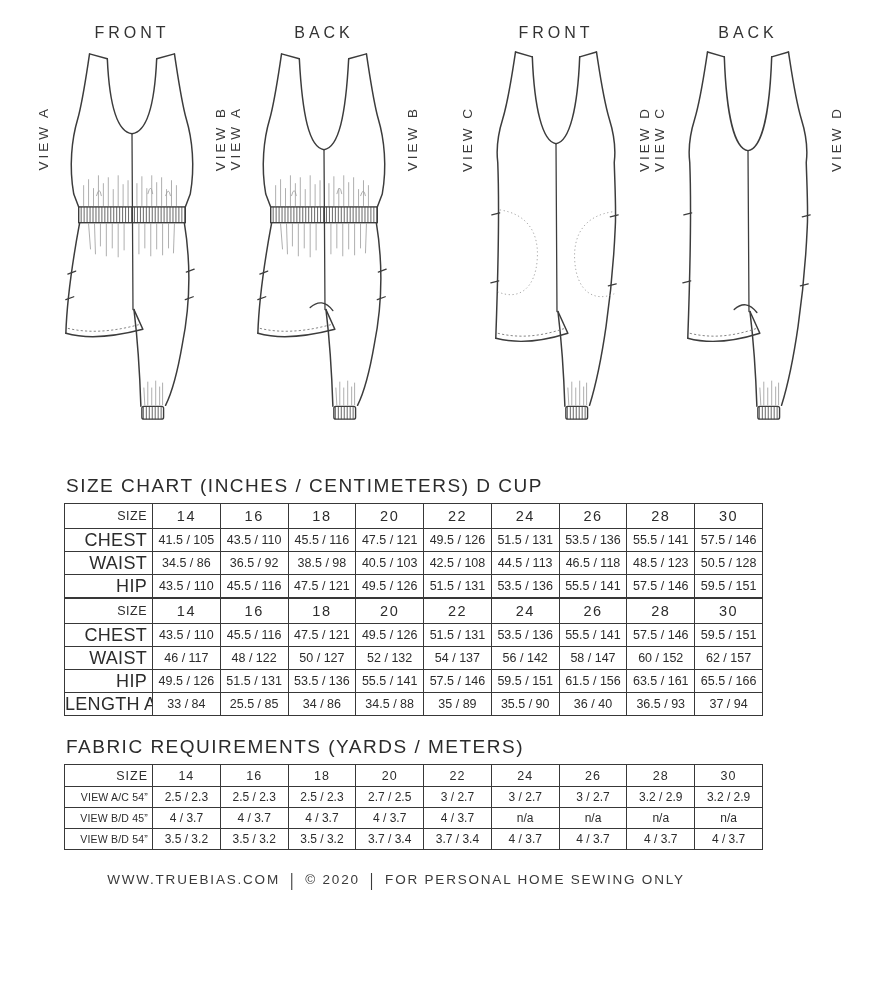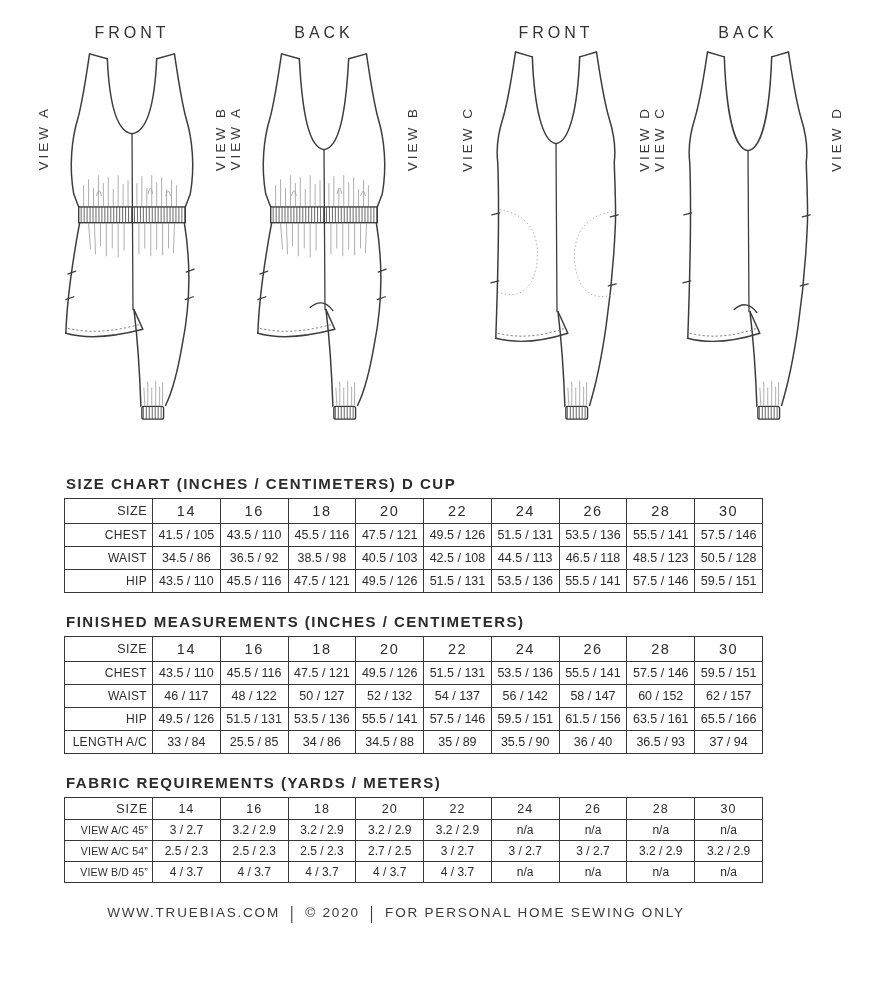--- a/index.html
+++ b/index.html
@@ -10,25 +10,25 @@
   .fig{position:relative;width:158px;flex:0 0 auto;}
   .fig.pair2{margin-left:40px;}
   .fig-title{text-align:center;font-size:16px;letter-spacing:4px;color:#333;margin-bottom:4px;font-weight:400;white-space:nowrap;}
   .garment-svg{display:block;width:158px;height:385px;}
   .vlabel{position:absolute;writing-mode:vertical-rl;transform:rotate(180deg);font-size:13.5px;letter-spacing:3px;color:#3a3a3a;top:82px;white-space:nowrap;}
   .vl-left{left:-17px;}
   .vl-right{right:-17px;}
 
   
   .tables-wrap{margin-left:64px;width:766px;}
-  .sec-heading{font-size:15px;letter-spacing:1.5px;color:#2b2b2b;font-weight:700;margin:20px 0 6px 2px;white-space:nowrap;}
+  .sec-heading{font-size:19px;letter-spacing:1.5px;color:#2b2b2b;font-weight:400;margin:20px 0 6px 2px;white-space:nowrap;}
   .sec-heading.first{margin-top:44px;}
   table.ptable{border-collapse:collapse;table-layout:fixed;width:699px;}
   table.ptable td{border:1.6px solid #383838;text-align:center;vertical-align:middle;height:22px;font-size:12.5px;color:#2c2c2c;padding:0;overflow:hidden;white-space:nowrap;}
-  table.ptable td.label{text-align:right;padding-right:5px;font-size:12px;letter-spacing:0.3px;}
+  table.ptable td.label{text-align:right;padding-right:5px;font-size:18px;letter-spacing:0.3px;}
   table.ptable tr.head td{font-size:14.5px;letter-spacing:1.5px;height:24px;}
   table.ptable tr.head td.label{font-size:12.5px;letter-spacing:0.5px;}
   table.ptable.fabric td{height:20px;font-size:12px;}
   table.ptable.fabric tr.head td{font-size:12.5px;letter-spacing:1px;height:21px;}
   table.ptable.fabric td.label{font-size:10.5px;padding-right:4px;letter-spacing:0.2px;}
 
   
   .footer{margin-top:22px;width:792px;text-align:center;font-size:13.5px;letter-spacing:1.8px;color:#3a3a3a;white-space:nowrap;}
   .fdiv{display:inline-block;margin:0 10px;transform:scaleY(1.35);color:#3a3a3a;}
 </style>
@@ -209,21 +209,20 @@
           <td>49.5 / 126</td>
           <td>51.5 / 131</td>
           <td>53.5 / 136</td>
           <td>55.5 / 141</td>
           <td>57.5 / 146</td>
           <td>59.5 / 151</td>
         </tr>
       </tbody>
     </table>
 
-  <div class="sec-heading">FINISHED MEASUREMENTS (INCHES / CENTIMETERS)</div>
   <table class="ptable">
     <colgroup>
         <col style="width:88px">
         <col span="9">
       </colgroup>
   <tbody>
         <tr class="head">
           <td class="label">SIZE</td>
           <td>14</td>
           <td>16</td>
@@ -299,32 +298,20 @@
           <td>16</td>
           <td>18</td>
           <td>20</td>
           <td>22</td>
           <td>24</td>
           <td>26</td>
           <td>28</td>
           <td>30</td>
         </tr>
         <tr>
-          <td class="label">VIEW A/C 45”</td>
-          <td>3 / 2.7</td>
-          <td>3.2 / 2.9</td>
-          <td>3.2 / 2.9</td>
-          <td>3.2 / 2.9</td>
-          <td>3.2 / 2.9</td>
-          <td>n/a</td>
-          <td>n/a</td>
-          <td>n/a</td>
-          <td>n/a</td>
-        </tr>
-        <tr>
           <td class="label">VIEW A/C 54”</td>
           <td>2.5 / 2.3</td>
           <td>2.5 / 2.3</td>
           <td>2.5 / 2.3</td>
           <td>2.7 / 2.5</td>
           <td>3 / 2.7</td>
           <td>3 / 2.7</td>
           <td>3 / 2.7</td>
           <td>3.2 / 2.9</td>
           <td>3.2 / 2.9</td>
@@ -334,19 +321,31 @@
           <td>4 / 3.7</td>
           <td>4 / 3.7</td>
           <td>4 / 3.7</td>
           <td>4 / 3.7</td>
           <td>4 / 3.7</td>
           <td>n/a</td>
           <td>n/a</td>
           <td>n/a</td>
           <td>n/a</td>
         </tr>
+        <tr>
+          <td class="label">VIEW B/D 54”</td>
+          <td>3.5 / 3.2</td>
+          <td>3.5 / 3.2</td>
+          <td>3.5 / 3.2</td>
+          <td>3.7 / 3.4</td>
+          <td>3.7 / 3.4</td>
+          <td>4 / 3.7</td>
+          <td>4 / 3.7</td>
+          <td>4 / 3.7</td>
+          <td>4 / 3.7</td>
+        </tr>
       </tbody>
     </table>
 </div>
 
 <div class="footer">
   <span>WWW.TRUEBIAS.COM</span><span class="fdiv">|</span><span>© 2020</span><span class="fdiv">|</span><span>FOR PERSONAL HOME SEWING ONLY</span>
 </div>
 
 </body></html>

